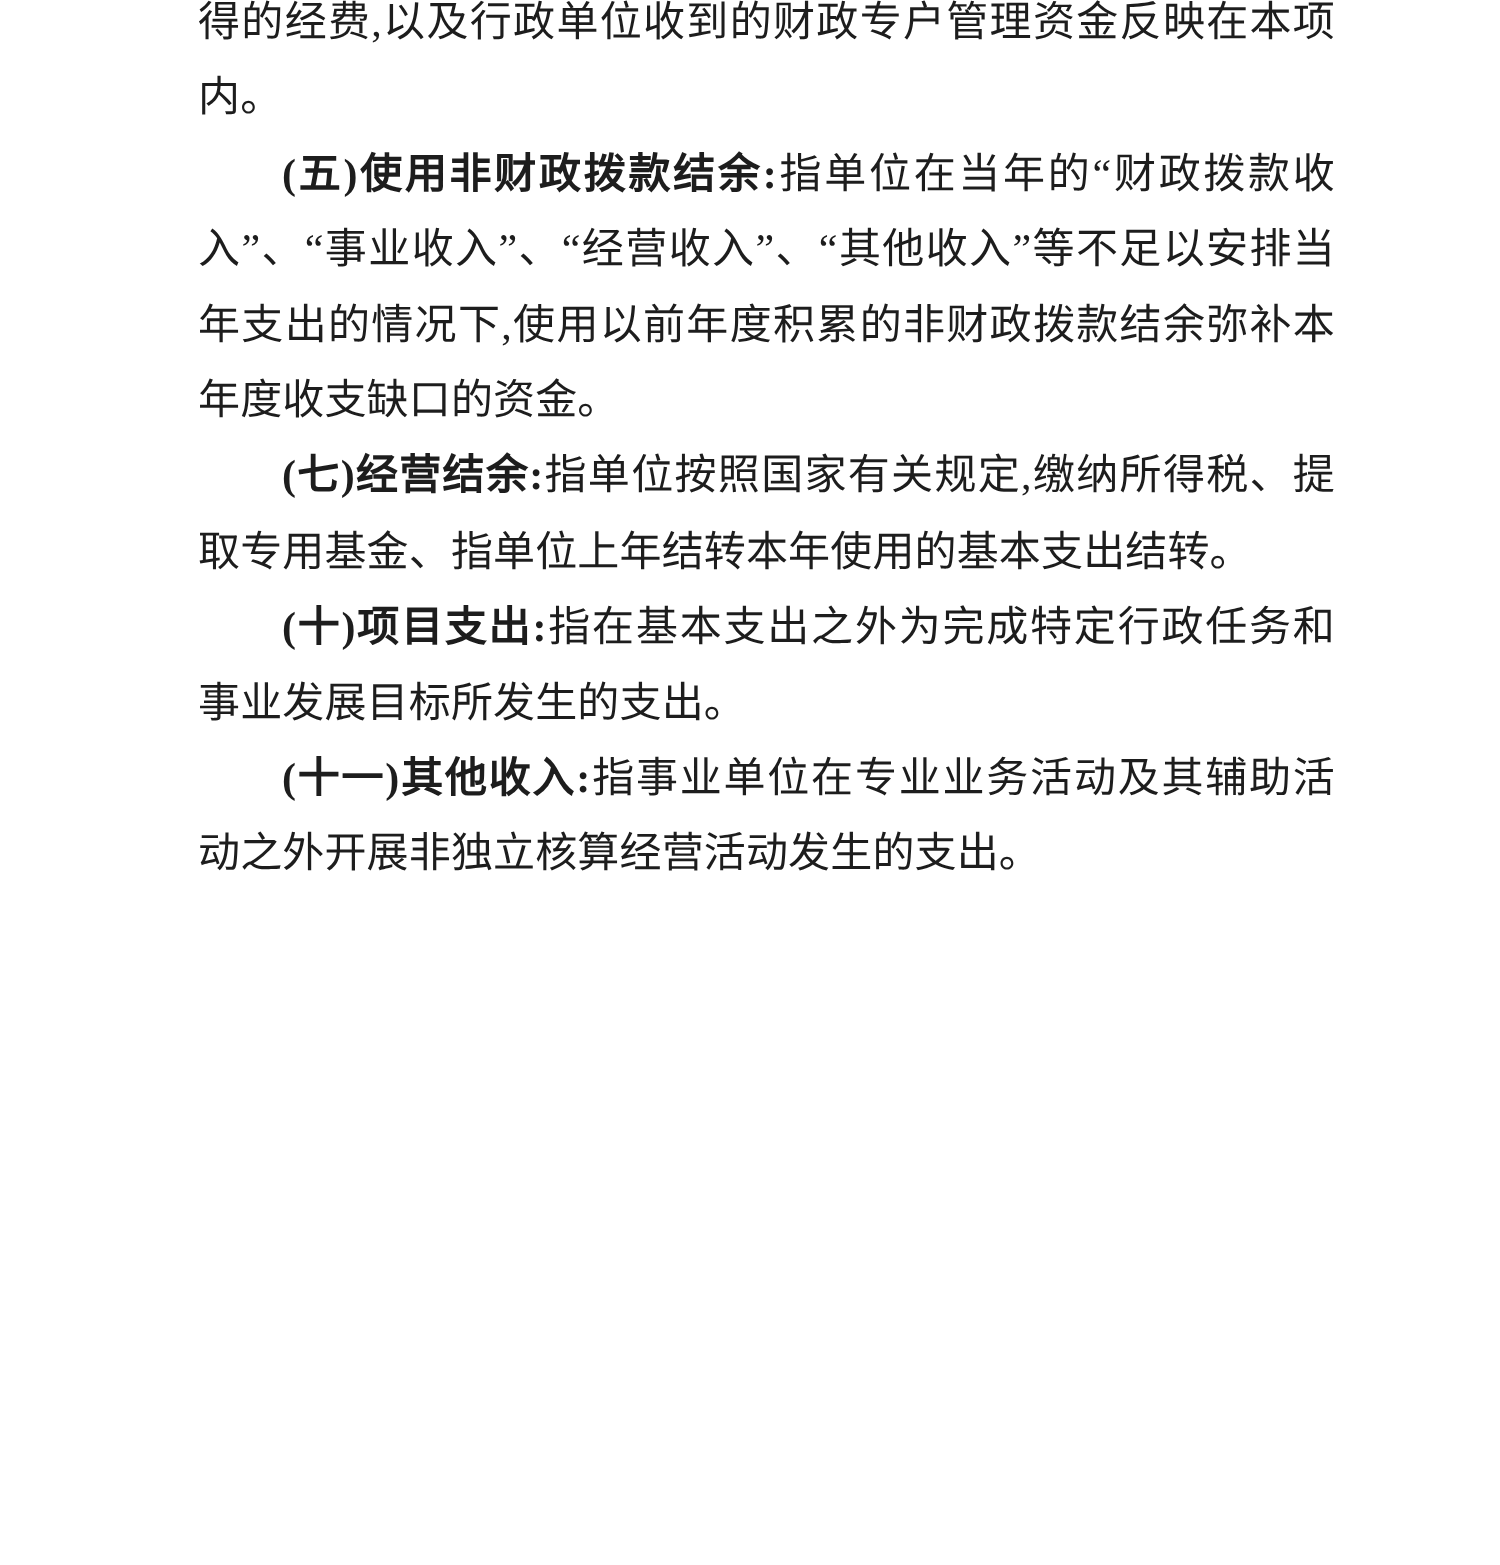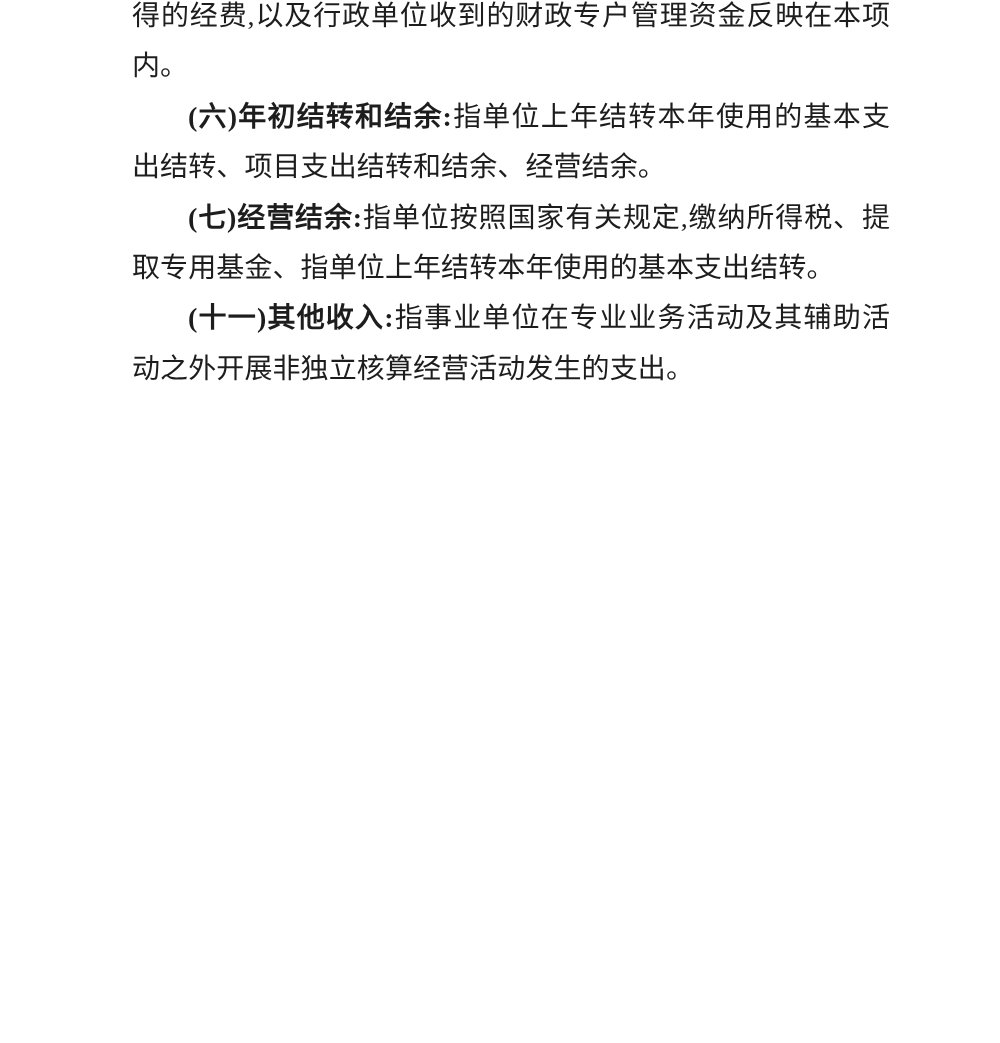--- a/index.html
+++ b/index.html
@@ -38,17 +38,18 @@
   .para-label {
     font-weight: 700;
   }
 </style>
 </head>
 <body>
 
 <div class="page">
   <div class="content">
       <p class="para"><span class="para-text">得的经费,以及行政单位收到的财政专户管理资金反映在本项内。</span></p>
-      <p class="para indent"><span class="para-label">(六)年初结转和结余:</span><span class="para-text">指单位上年结转本年使用的基本支出结转、项目支出结转和结余、经营结余。</span></p>
+      <p class="para indent"><span class="para-label">(五)使用非财政拨款结余:</span><span class="para-text">指单位在当年的“财政拨款收入”、“事业收入”、“经营收入”、“其他收入”等不足以安排当年支出的情况下,使用以前年度积累的非财政拨款结余弥补本年度收支缺口的资金。</span></p>
       <p class="para indent"><span class="para-label">(七)经营结余:</span><span class="para-text">指单位按照国家有关规定,缴纳所得税、提取专用基金、指单位上年结转本年使用的基本支出结转。</span></p>
+      <p class="para indent"><span class="para-label">(十)项目支出:</span><span class="para-text">指在基本支出之外为完成特定行政任务和事业发展目标所发生的支出。</span></p>
       <p class="para indent"><span class="para-label">(十一)其他收入:</span><span class="para-text">指事业单位在专业业务活动及其辅助活动之外开展非独立核算经营活动发生的支出。</span></p>
     </div>
 </div>
 
 </body></html>

